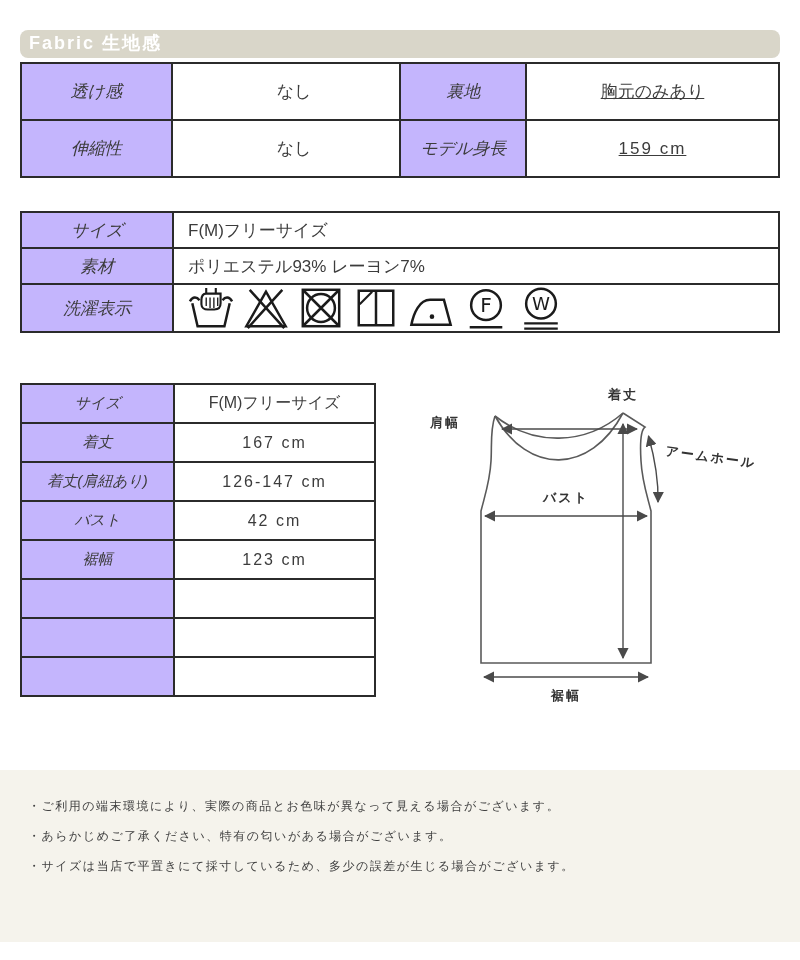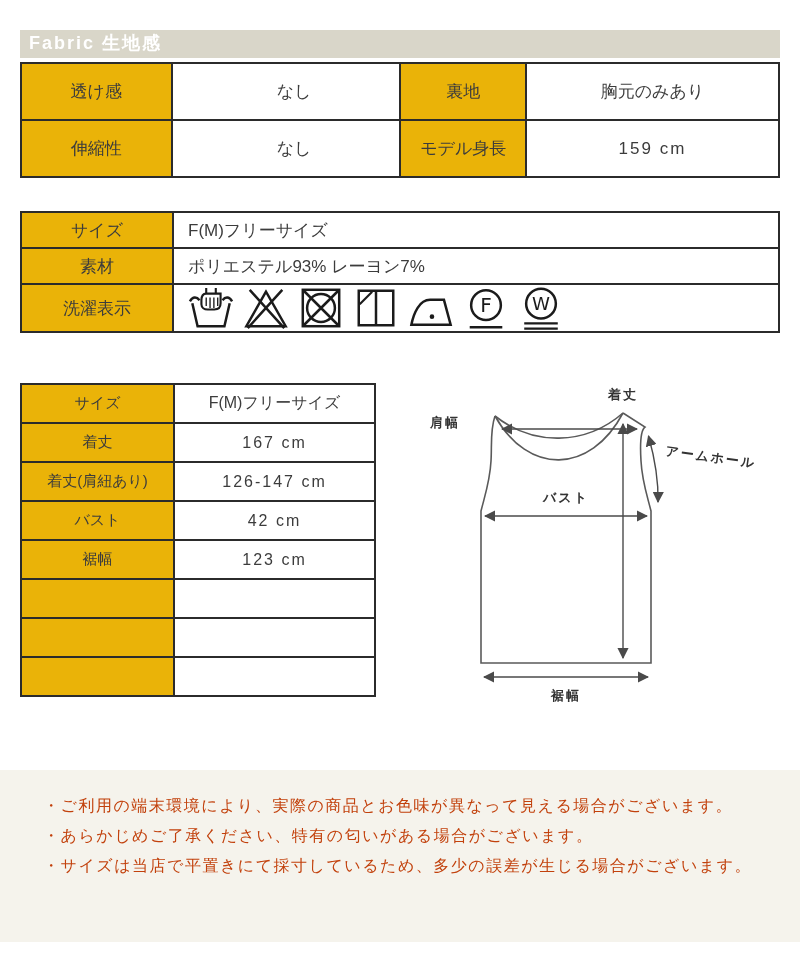--- a/index.html
+++ b/index.html
@@ -12,35 +12,36 @@
   .section-bar {
     background: #d9d6c9;
     color: #ffffff;
     font-size: 18px;
     font-weight: bold;
     letter-spacing: 2px;
     padding: 3px 0 4px 9px;
     height: 28px;
     line-height: 21px;
     margin-bottom: 4px;
+    border-radius: 8px;
   }
 
   table { border-collapse: collapse; width: 100%; table-layout: fixed; }
   td { border: 2px solid #2b2b2b; font-size: 17px; color: #3c3c3c; }
-  td.lbl { background: #eab308; text-align: center; }
+  td.lbl { background: #c4b5fd; text-align: center; font-style: italic; }
   td.val { background: #ffffff; text-align: center; }
   td.val-left { background: #ffffff; text-align: left; padding-left: 14px; }
 
   
   .fabric-table { margin-bottom: 33px; }
   .fabric-table td { height: 57px; }
   .fabric-table .c1 { width: 150px; }
   .fabric-table .c2 { width: 228px; padding-left: 16px; }
   .fabric-table .c3 { width: 125px; }
-  .fabric-table .c4 { width: 252px; }
+  .fabric-table .c4 { width: 252px; text-decoration: underline; }
 
   
   .sizeinfo-table { margin-bottom: 50px; }
   .sizeinfo-table .c1 { width: 152px; }
   .sizeinfo-table td { height: 36px; }
   .sizeinfo-table tr.care-row td { height: 48px; margin-left: 18px; }
   .care-icons { display: flex; align-items: center; gap: 9px; }
   .care-icons svg { display: block; }
 
   
@@ -61,26 +62,25 @@
     padding: 21px 28px 0 28px;
   }
   .notes-title {
     text-align: center;
     color: #9a7b69;
     font-size: 15px;
     letter-spacing: 1px;
     margin-bottom: 17px;
   }
   .note-line {
-    font-size: 16px;
+    font-size: 12px;
     letter-spacing: 1.5px;
-    color: #c2410c;
+    color: #404040;
     line-height: 30px;
     white-space: nowrap;
-    margin-left: 15px;
   }
 </style>
 </head>
 <body>
 
 <div class="page">
   <div class="content">
 
     <div class="section-bar">Fabric 生地感</div>
     <table class="fabric-table">

